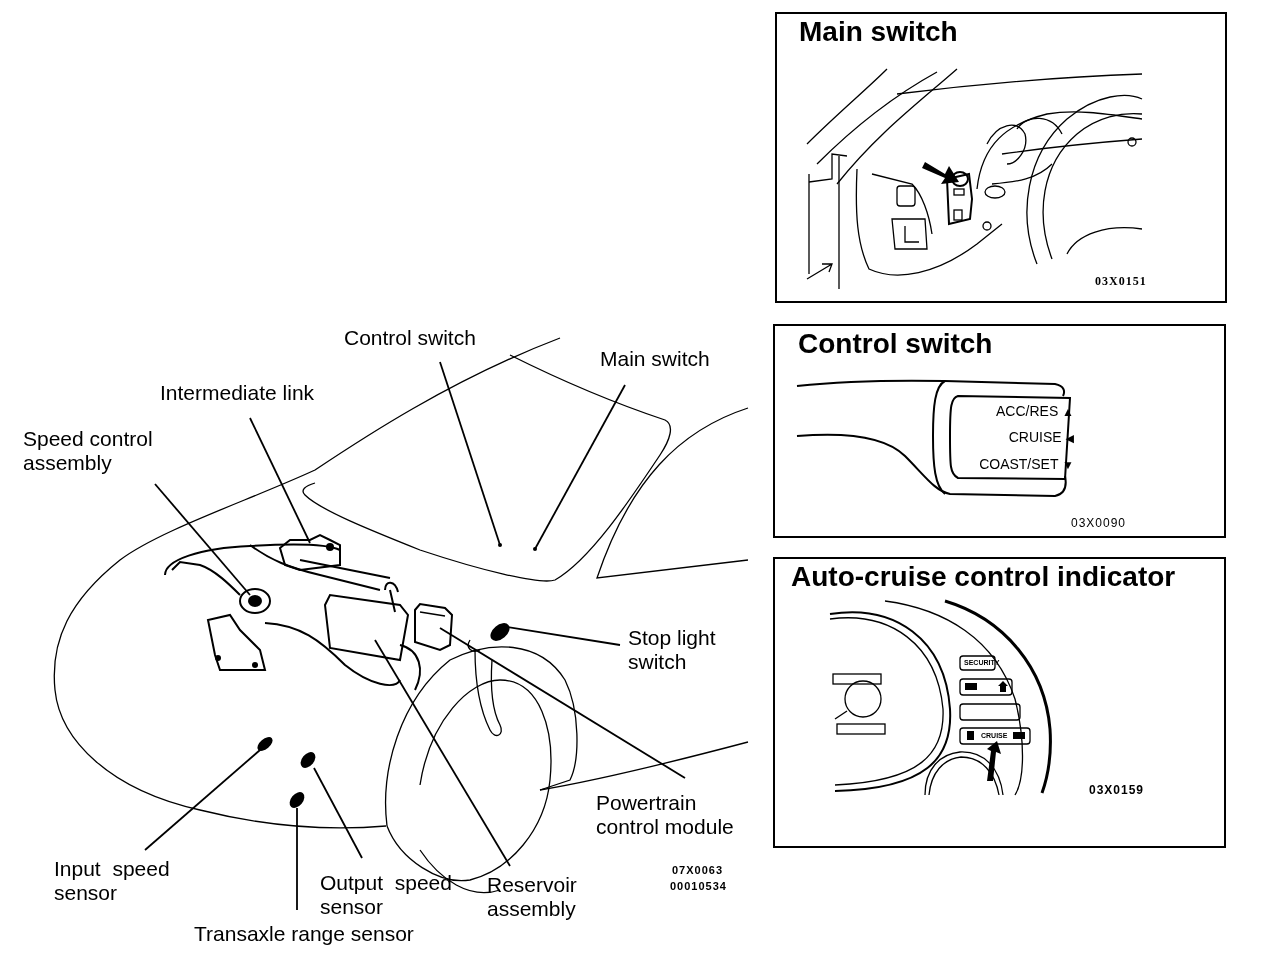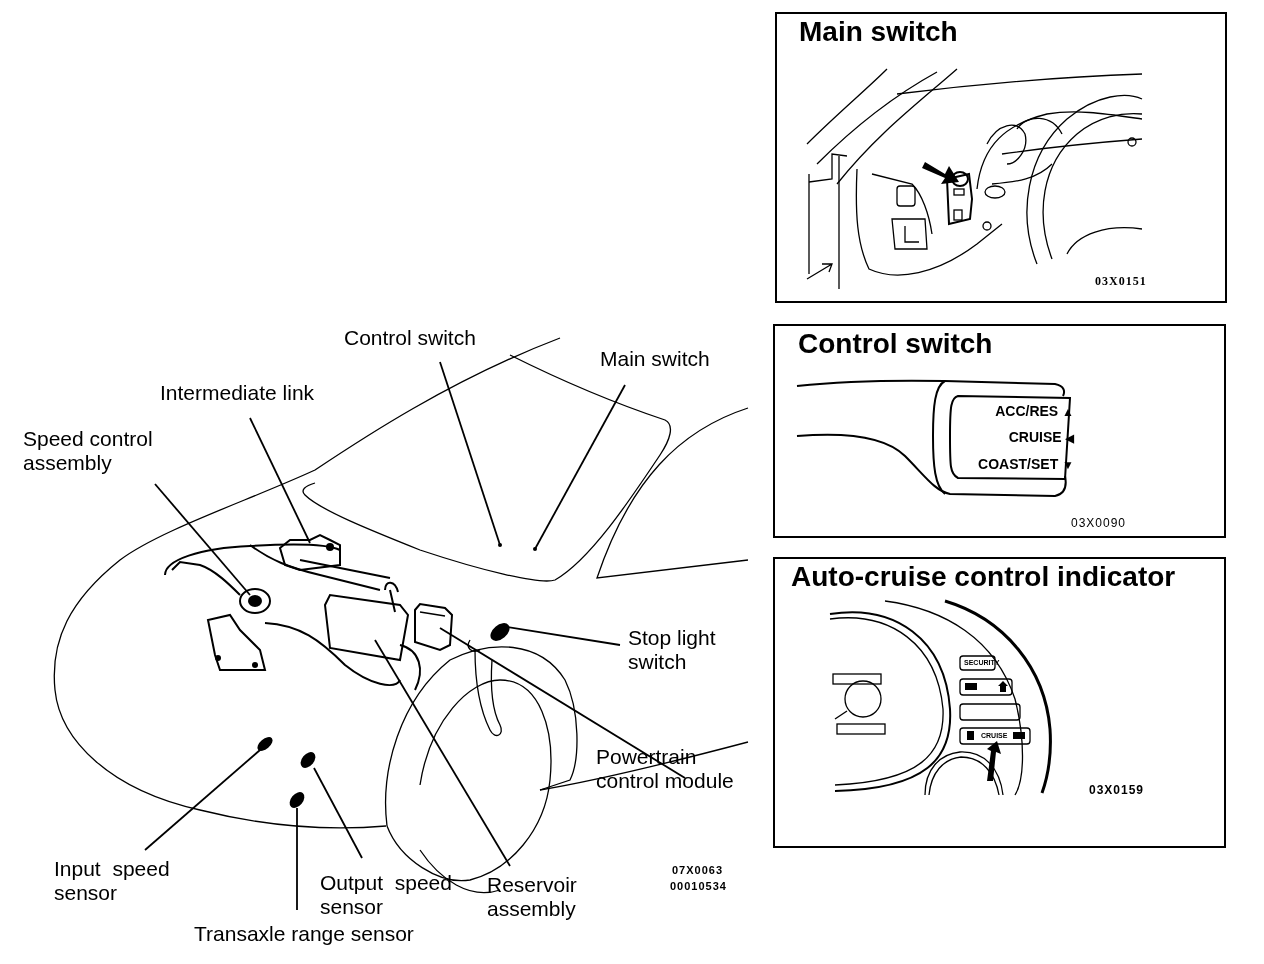--- a/index.html
+++ b/index.html
@@ -9,21 +9,21 @@
            font-family: "Liberation Sans", sans-serif; }
     .code { position: absolute; font-size: 11px; font-weight: bold; line-height: 13px; letter-spacing: 1px;
             font-family: "Liberation Sans", sans-serif; }
     .panel { position: absolute; border: 2px solid #000; background: #fff; box-sizing: border-box; }
     .panel-title { position: absolute; left: 22px; top: 2px; font-size: 28px; font-weight: bold;
                    font-family: "Liberation Sans", sans-serif; white-space: nowrap; }
     svg { position: absolute; left: 0; top: 0; overflow: visible; }
     .ln { fill: none; stroke: #000; stroke-width: 1.3; }
     .lnb { fill: none; stroke: #000; stroke-width: 2; }
     .lead { fill: none; stroke: #000; stroke-width: 1.8; }
-    .sw-text { position: absolute; font-size: 14px; font-weight: bold; white-space: nowrap;
+    .sw-text { position: absolute; font-size: 14px; font-weight: normal; white-space: nowrap;
                font-family: "Liberation Sans", sans-serif; text-align: right; }
     .ind-text { position: absolute; font-size: 7px; font-weight: bold; white-space: nowrap;
                 font-family: "Liberation Sans", sans-serif; }
   </style>
 </head>
 <body>
 
 <svg width="770" height="964">
 
   <path class="ln" d="M 560 338 C 450 380, 360 440, 315 470 C 250 500, 160 530, 120 560 C 70 600, 50 640, 55 690
@@ -99,21 +99,21 @@
   <path class="lead" d="M 297 808 L 297 910"></path>
 </svg>
 
 <div class="lbl" style="left:344px; top:326px;">Control switch</div>
 <div class="lbl" style="left:600px; top:347px;">Main switch</div>
 <div class="lbl" style="left:160px; top:381px;">Intermediate link</div>
 <div class="lbl" style="left:23px; top:427px;">Speed control
 assembly</div>
 <div class="lbl" style="left:628px; top:626px;">Stop light
 switch</div>
-<div class="lbl" style="left:596px; top:745px;">Powertrain
+<div class="lbl" style="left:596px; top:791px;">Powertrain
 control module</div>
 <div class="lbl" style="left:54px; top:857px;">Input  speed
 sensor</div>
 <div class="lbl" style="left:320px; top:865px;margin-top:6px;">Output  speed
 sensor</div>
 <div class="lbl" style="left:487px; top:873px;">Reservoir
 assembly</div>
 <div class="lbl" style="left:194px; top:922px;">Transaxle range sensor</div>
 <div class="code" style="left:672px; top:864px;">07X0063</div>
 <div class="code" style="left:670px; top:880px;">00010534</div>

